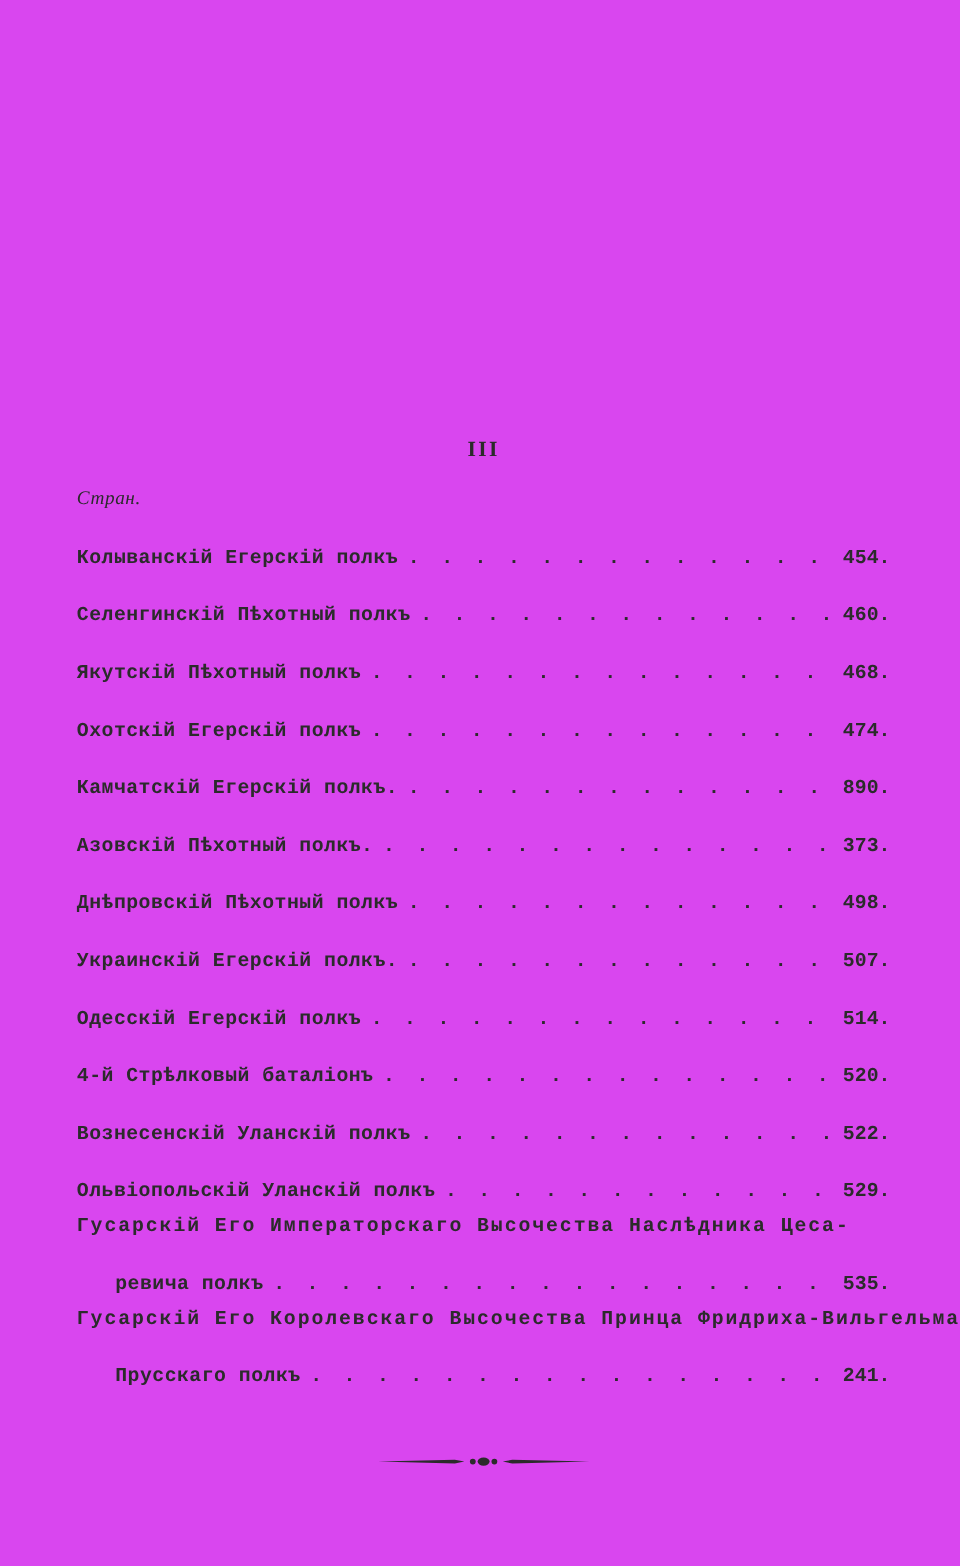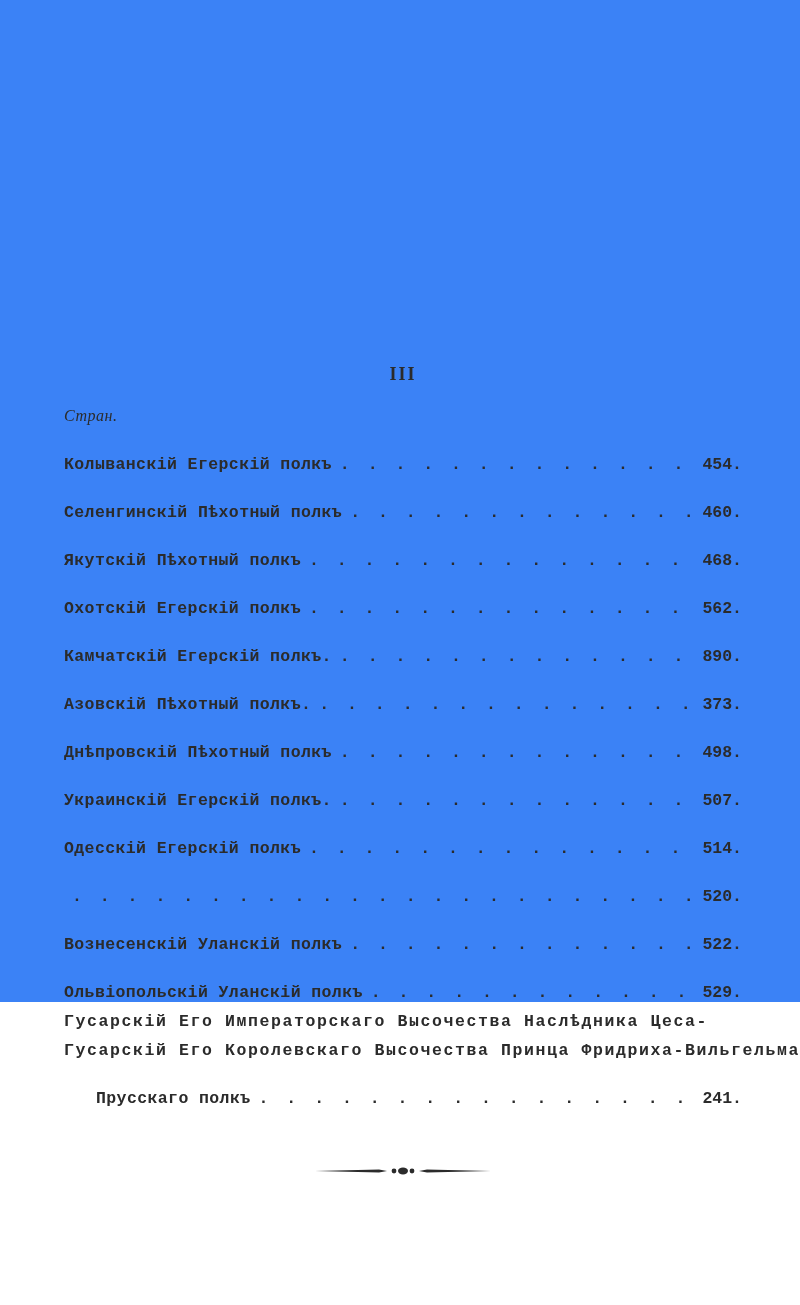--- a/index.html
+++ b/index.html
@@ -10,22 +10,22 @@
   body {
     width: 800px;
     height: 1305px;
     font-family: "Liberation Serif", "DejaVu Serif", serif;
     color: #2b2b2b;
     overflow: hidden;
   }
   .page {
     position: relative;
     width: 800px;
-    height: 1002px;
-    background: #3b82f6;
+    height: 1305px;
+    background: #d946ef;
   }
   .content {
     position: absolute;
     left: 64px;
     right: 58px;
     top: 364px;
   }
   .folio {
     text-align: center;
     font-size: 18px;
@@ -112,21 +112,21 @@
           <span class="pagenum">460.</span>
         </div>
         <div class="entry row">
           <span class="title">Якутскій Пѣхотный полкъ</span>
           <span class="dots"></span>
           <span class="pagenum">468.</span>
         </div>
         <div class="entry row">
           <span class="title">Охотскій Егерскій полкъ</span>
           <span class="dots"></span>
-          <span class="pagenum">562.</span>
+          <span class="pagenum">474.</span>
         </div>
         <div class="entry row">
           <span class="title">Камчатскій Егерскій полкъ.</span>
           <span class="dots"></span>
           <span class="pagenum">890.</span>
         </div>
         <div class="entry row">
           <span class="title">Азовскій Пѣхотный полкъ.</span>
           <span class="dots"></span>
           <span class="pagenum">373.</span>
@@ -140,35 +140,41 @@
           <span class="title">Украинскій Егерскій полкъ.</span>
           <span class="dots"></span>
           <span class="pagenum">507.</span>
         </div>
         <div class="entry row">
           <span class="title">Одесскій Егерскій полкъ</span>
           <span class="dots"></span>
           <span class="pagenum">514.</span>
         </div>
         <div class="entry row">
+          <span class="title">4-й Стрѣлковый баталіонъ</span>
           <span class="dots"></span>
           <span class="pagenum">520.</span>
         </div>
         <div class="entry row">
           <span class="title">Вознесенскій Уланскій полкъ</span>
           <span class="dots"></span>
           <span class="pagenum">522.</span>
         </div>
         <div class="entry row">
           <span class="title">Ольвіопольскій Уланскій полкъ</span>
           <span class="dots"></span>
           <span class="pagenum">529.</span>
         </div>
         <div class="entry multi">
           <div class="line1">Гусарскій Его Императорскаго Высочества Наслѣдника Цеса-</div>
+          <div class="row">
+            <span class="line2 indent">ревича полкъ</span>
+            <span class="dots"></span>
+            <span class="pagenum">535.</span>
+          </div>
         </div>
         <div class="entry multi">
           <div class="line1">Гусарскій Его Королевскаго Высочества Принца Фридриха-Вильгельма</div>
           <div class="row">
             <span class="line2 indent">Прусскаго полкъ</span>
             <span class="dots"></span>
             <span class="pagenum">241.</span>
           </div>
         </div>
       </div>

